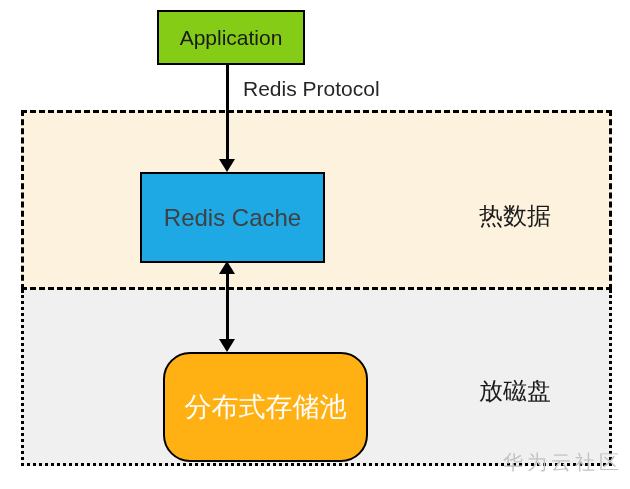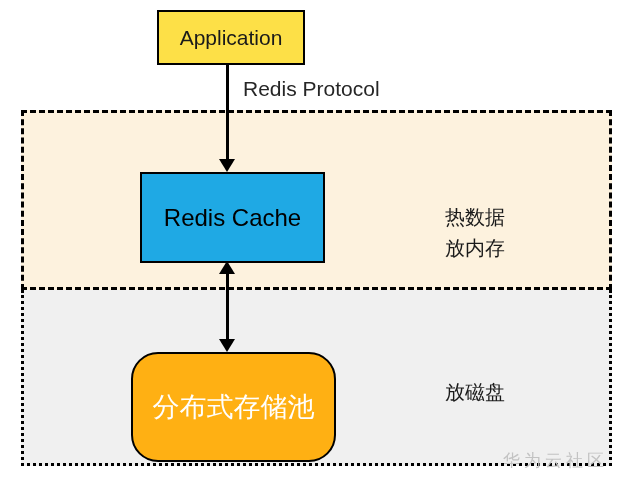--- a/index.html
+++ b/index.html
@@ -35,21 +35,21 @@
     border: 2px solid #000000;
     display: flex; align-items: center; justify-content: center;
     font-size: 21px; color: #1a1a1a;
   }
   .cache-box {
     position: absolute;
     left: 140px; top: 172px;
     width: 181px; height: 87px;
     border: 2px solid #000000;
     display: flex; align-items: center; justify-content: center;
-    font-size: 24px; color: #000000;
+    font-size: 24px; color: #404040;
   }
   .pool-box {
     position: absolute;
     left: 131px; top: 352px;
     width: 201px; height: 106px;
     border: 2.5px solid #000000;
     border-radius: 27px;
     display: flex; align-items: center; justify-content: center;
     font-size: 27px; color: #ffffff;
     font-family: "DejaVu Serif", "Liberation Serif", serif;
@@ -81,72 +81,72 @@
 
   
   .edge-label { position: absolute; color: #262626; white-space: nowrap; text-align: right; }
   .redis-protocol-label { left: 243px; top: 77px; font-size: 21px; }
   .rdma-label { left: 247px; top: 301px; font-size: 21px; }
 
   .zone-annotation {
     position: absolute;
     width: 140px;
     left: 445px;
-    font-family: Liberation Serif, serif;
-    font-size: 20px; line-height: 31px;
+    text-align: center;
+    font-family: Liberation Mono, monospace;
+    font-size: 24px; line-height: 31px;
     color: #1a1a1a;
   }
   .hot-annotation { top: 202px; }
   .cold-annotation { top: 377px; }
 
   .watermark {
     position: absolute;
     left: 503px; top: 449px;
-    font-size: 17px;
+    font-size: 20px;
     letter-spacing: 4px;
     color: #c3c3c3;
     font-family: "DejaVu Serif", "Liberation Serif", serif;
     white-space: nowrap;
   }
 </style>
 </head>
 <body>
 
 <div class="canvas">
 
   <div class="hot-zone" style="background-color: rgb(253, 242, 222);"></div>
 
   <div class="cold-zone" style="background-color: rgb(240, 240, 240);"></div>
 
-  <div class="app-box" style="background-color: #fde047; justify-content: center;">
+  <div class="app-box" style="background-color: #84cc16; justify-content: center;">
     <span>Application</span>
   </div>
 
   <div class="arrow arrow-1">
     <div class="line"></div>
     <div class="head-down"></div>
   </div>
   <div class="edge-label redis-protocol-label">Redis Protocol</div>
 
   <div class="cache-box" style="background-color: rgb(31, 169, 228);">
     <span>Redis Cache</span>
   </div>
 
   <div class="zone-annotation hot-annotation">
     <div>热数据</div>
-    <div>放内存</div>
   </div>
 
   <div class="arrow arrow-2">
     <div class="head-up"></div>
     <div class="line"></div>
     <div class="head-down"></div>
   </div>
 
-  <div class="pool-box" style="background-color: rgb(255, 176, 19);">
+  <div class="pool-box" style="background-color: rgb(255, 176, 19); margin-left: 32px;">
     <span>分布式存储池</span>
   </div>
 
   <div class="zone-annotation cold-annotation">
     <div>放磁盘</div>
   </div>
 
   <div class="watermark">华为云社区</div>
 
 </div>

